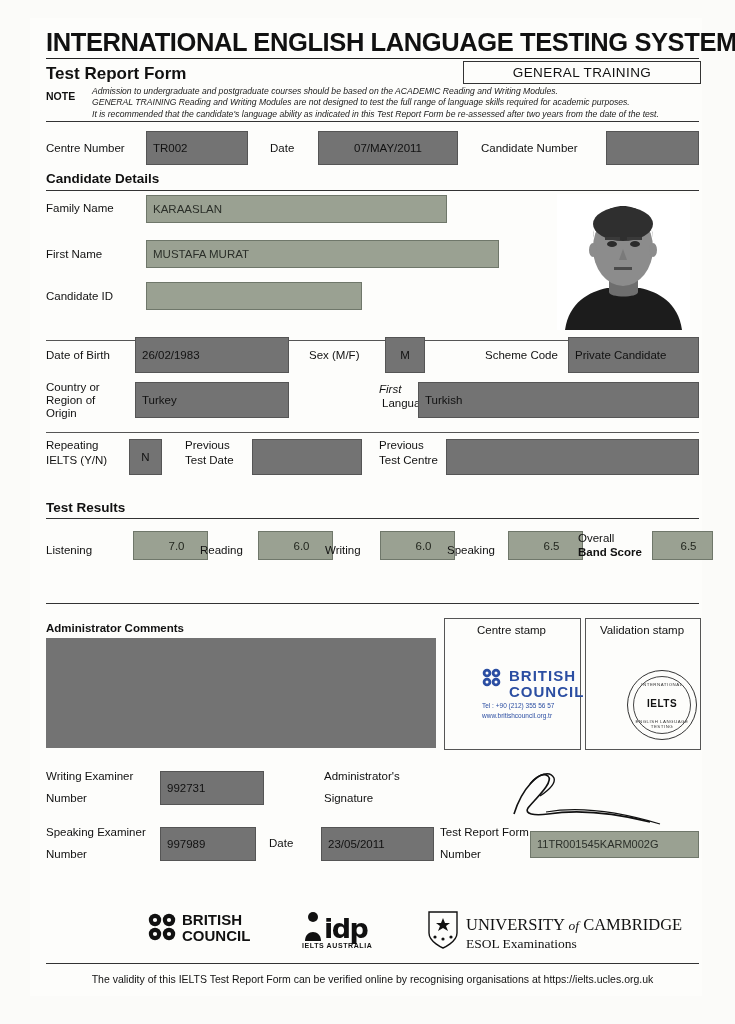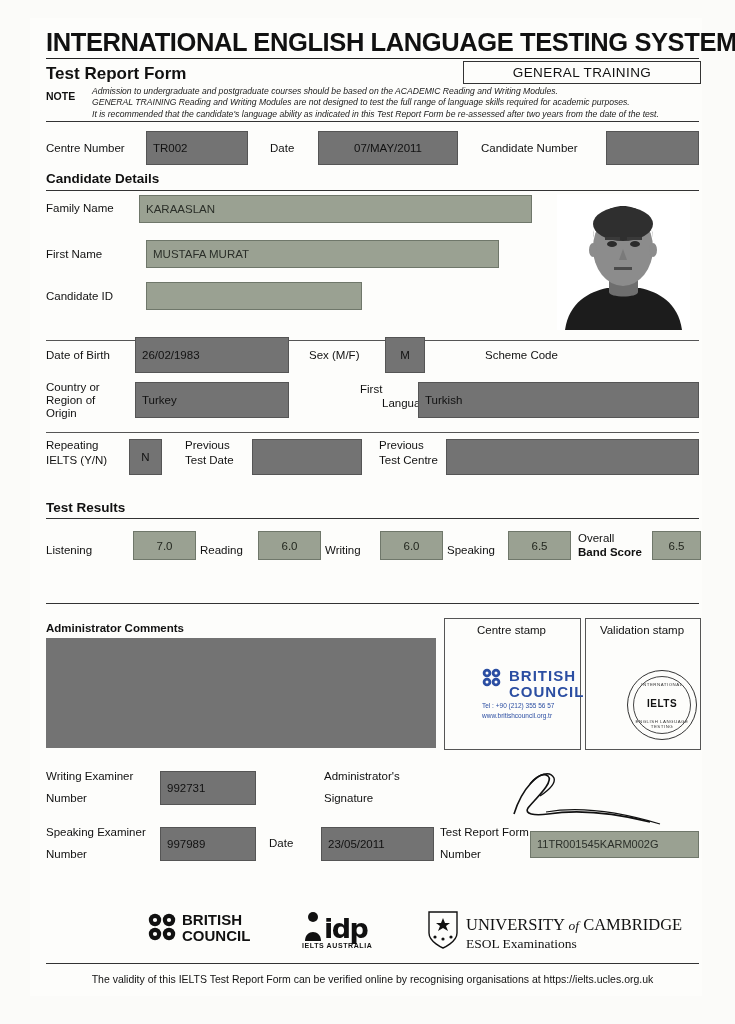--- a/index.html
+++ b/index.html
@@ -152,20 +152,21 @@
   .score {
     position: absolute;
     height: 27px;
     background: #9aa192;
     border: 1px solid #6f776a;
     color: #23271f;
     font-size: 11.5px;
     display: flex;
     align-items: center;
     justify-content: center;
+    padding-left: 12px;
   }
 
   
   .stamp-box {
     position: absolute;
     border: 1px solid #555;
     background: #fdfdfb;
   }
   .stamp-title {
     position: absolute;
@@ -330,21 +331,21 @@
   <div class="box" style="left:116px; top:113px; width:102px; height:34px;">TR002</div>
   <div class="lbl" style="left:240px; top:124px;">Date</div>
   <div class="box" style="left:288px; top:113px; width:140px; height:34px; justify-content:center; padding-left:0;">07/MAY/2011</div>
   <div class="lbl" style="left:451px; top:124px;">Candidate Number</div>
   <div class="box empty" style="left:576px; top:113px; width:93px; height:34px;"></div>
 
   <div class="section-head" style="left:16px; top:153px;">Candidate Details</div>
   <div class="hr" style="top:172px;"></div>
 
   <div class="lbl" style="left:16px; top:184px;">Family Name</div>
-  <div class="box shaded" style="left:109px; top:177px; width:393px; height:28px;">KARAASLAN</div>
+  <div class="box shaded" style="left:116px; top:177px; width:301px; height:28px;">KARAASLAN</div>
 
   <div class="lbl" style="left:16px; top:230px;">First Name</div>
   <div class="box shaded" style="left:116px; top:222px; width:353px; height:28px;">MUSTAFA MURAT</div>
 
   <div class="lbl" style="left:16px; top:272px;">Candidate ID</div>
   <div class="box shaded" style="left:116px; top:264px; width:216px; height:28px;"></div>
 
   <div class="photo">
     <svg width="133" height="136" viewBox="0 0 133 136">
       <rect x="0" y="0" width="133" height="136" fill="#ffffff"></rect>
@@ -371,27 +372,28 @@
     </svg>
   </div>
 
   <div class="hr-thin" style="top:322px;"></div>
 
   <div class="lbl" style="left:16px; top:331px;">Date of Birth</div>
   <div class="box" style="left:105px; top:319px; width:154px; height:36px;">26/02/1983</div>
   <div class="lbl" style="left:279px; top:331px;">Sex (M/F)</div>
   <div class="box" style="left:355px; top:319px; width:40px; height:36px; justify-content:center; padding-left:0;">M</div>
   <div class="lbl" style="left:455px; top:331px;">Scheme Code</div>
+  <div class="box" style="left:538px; top:319px; width:131px; height:36px;">Private Candidate</div>
 
   <div class="lbl" style="left:16px; top:363px;">Country or</div>
   <div class="lbl" style="left:16px; top:376px;">Region of</div>
   <div class="lbl" style="left:16px; top:389px;">Origin</div>
   <div class="box" style="left:105px; top:364px; width:154px; height:36px;">Turkey</div>
 
-  <div class="lbl" style="left:330px; top:365px;">First</div>
+  <div class="lbl" style="left:349px; top:365px;font-style:italic;">First</div>
   <div class="lbl" style="left:330px; top:379px;margin-left:22px;">Language</div>
   <div class="box" style="left:388px; top:364px; width:281px; height:36px;">Turkish</div>
 
   <div class="hr-thin" style="top:414px;"></div>
 
   <div class="lbl" style="left:16px; top:421px;">Repeating</div>
   <div class="lbl" style="left:16px; top:436px;">IELTS (Y/N)</div>
   <div class="box" style="left:99px; top:421px; width:33px; height:36px; justify-content:center; padding-left:0;">N</div>
 
   <div class="lbl" style="left:155px; top:421px;">Previous</div>
@@ -454,21 +456,21 @@
   </div>
 
   <div class="ielts-seal">
     <div class="seal-arc" style="top:11px;">INTERNATIONAL</div>
     <div class="seal-text">IELTS</div>
     <div class="seal-arc" style="top:48px;">ENGLISH LANGUAGE TESTING</div>
   </div>
 
   <div class="lbl" style="left:16px; top:752px;">Writing Examiner</div>
   <div class="lbl" style="left:16px; top:774px;">Number</div>
-  <div class="box" style="left:130px; top:753px; width:96px; height:34px;">992731</div>
+  <div class="box" style="left:130px; top:753px; width:104px; height:34px;">992731</div>
 
   <div class="lbl" style="left:294px; top:752px;">Administrator's</div>
   <div class="lbl" style="left:294px; top:774px;">Signature</div>
 
   <svg class="sig" viewBox="0 0 190 62">
     <path d="M14 48 C22 22 40 4 48 10 C55 16 32 36 28 42 C24 48 34 50 48 48 C74 44 110 46 150 56" fill="none" stroke="#111" stroke-width="1.6"></path>
     <path d="M30 18 C38 8 50 4 54 12 C56 18 46 26 40 30" fill="none" stroke="#111" stroke-width="1.4"></path>
     <path d="M46 46 C80 40 120 46 160 58" fill="none" stroke="#111" stroke-width="1.1"></path>
   </svg>
 

